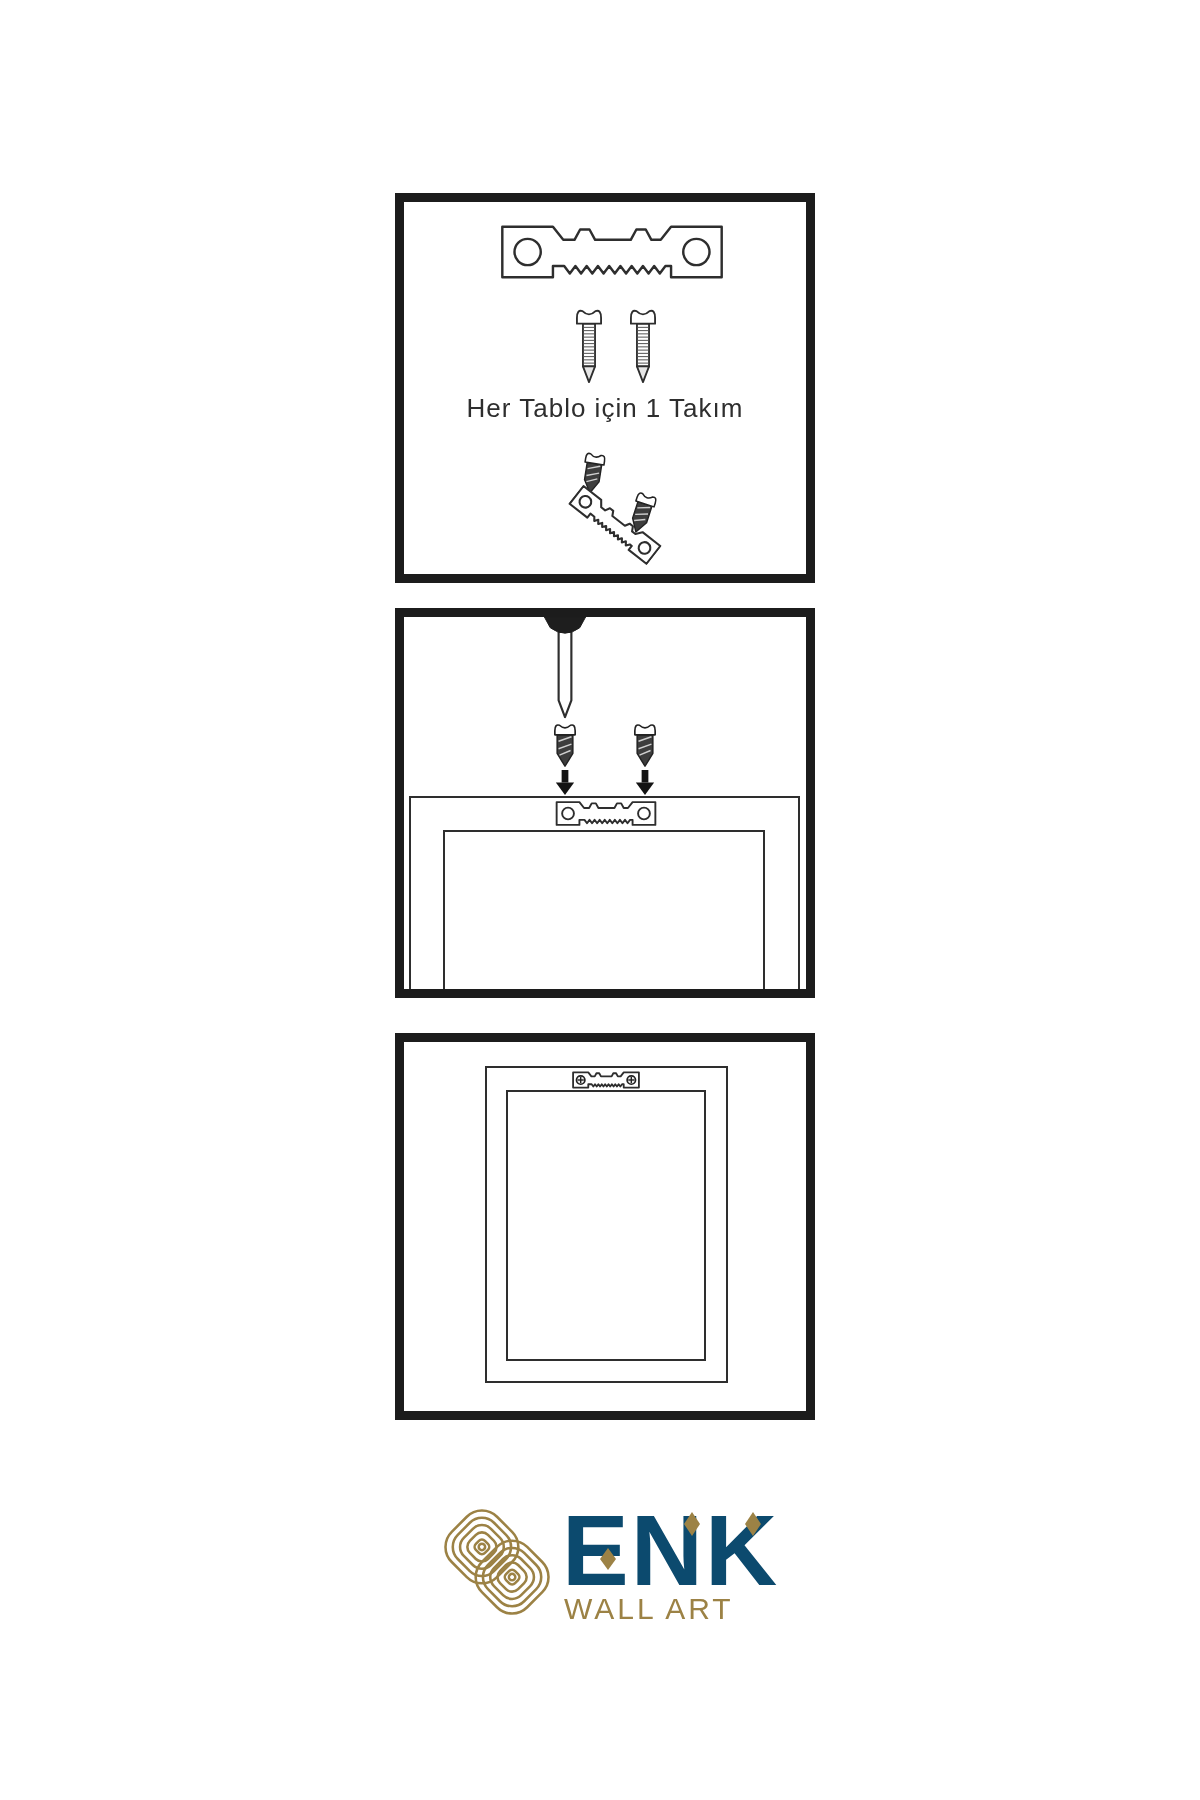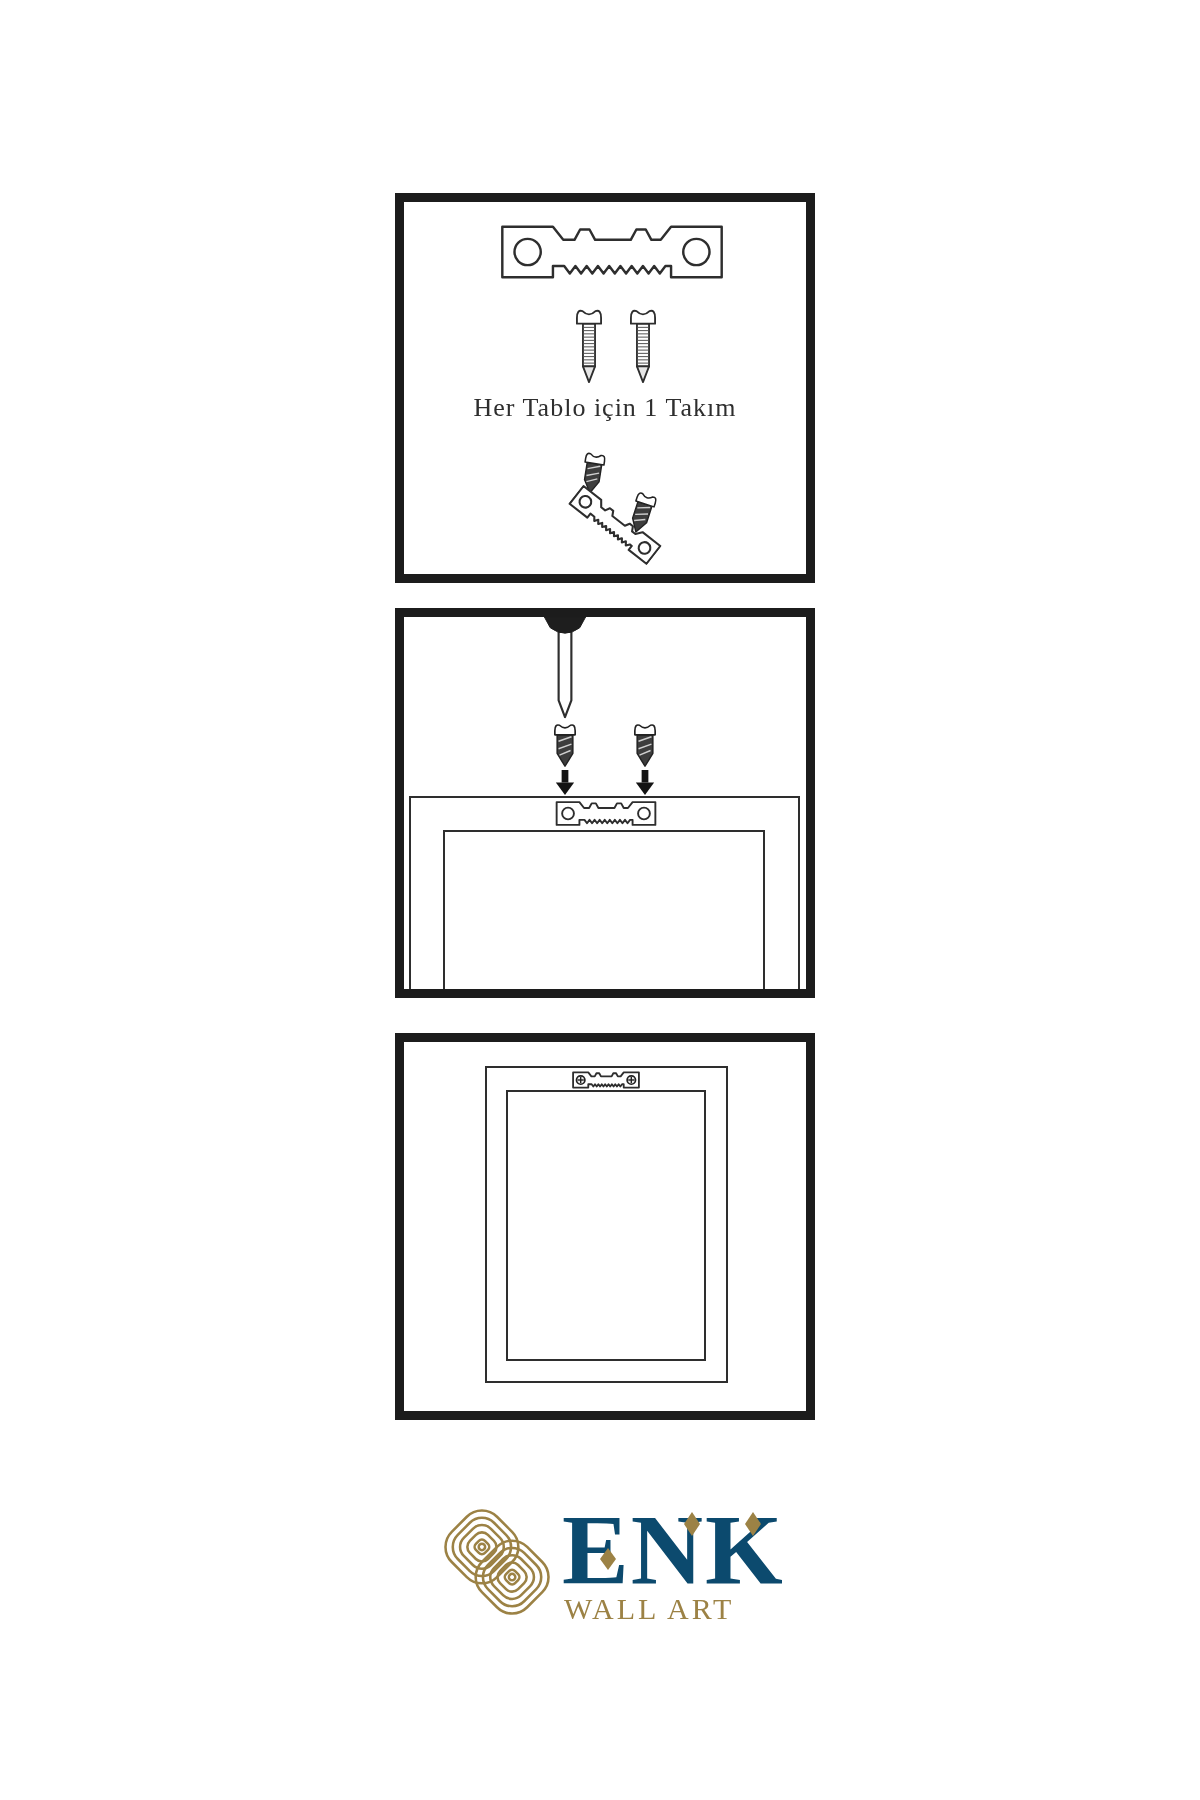--- a/index.html
+++ b/index.html
@@ -1,17 +1,17 @@
 <!DOCTYPE html>
 <html><head>
 <meta charset="utf-8">
 <style>
   html,body{margin:0;padding:0;background:#ffffff;}
   .stage{position:relative;width:1200px;height:1800px;background:#ffffff;overflow:hidden;
-         font-family:Liberation Serif, serif;}
+         font-family:Liberation Sans, sans-serif;}
   .panel{position:absolute;left:395px;width:420px;background:#ffffff;
          border:9px solid #1c1c1c;box-sizing:border-box;overflow:hidden;}
   .abs{position:absolute;}
   .rect-line{position:absolute;background:#ffffff;border:2px solid #2e2e2e;box-sizing:border-box;}
   .rect-line.cut{border-bottom:none;}
   .caption{position:absolute;left:0;width:402px;text-align:center;
            font-size:26px;letter-spacing:1px;color:#2e2e2e;white-space:nowrap;}
   .brand-name{position:absolute;left:562px;top:1500px;line-height:1;
               font-size:100px;font-weight:bold;letter-spacing:2px;color:#0c4a6e;white-space:nowrap;}
   .brand-sub{position:absolute;left:564px;top:1594px;line-height:1;

